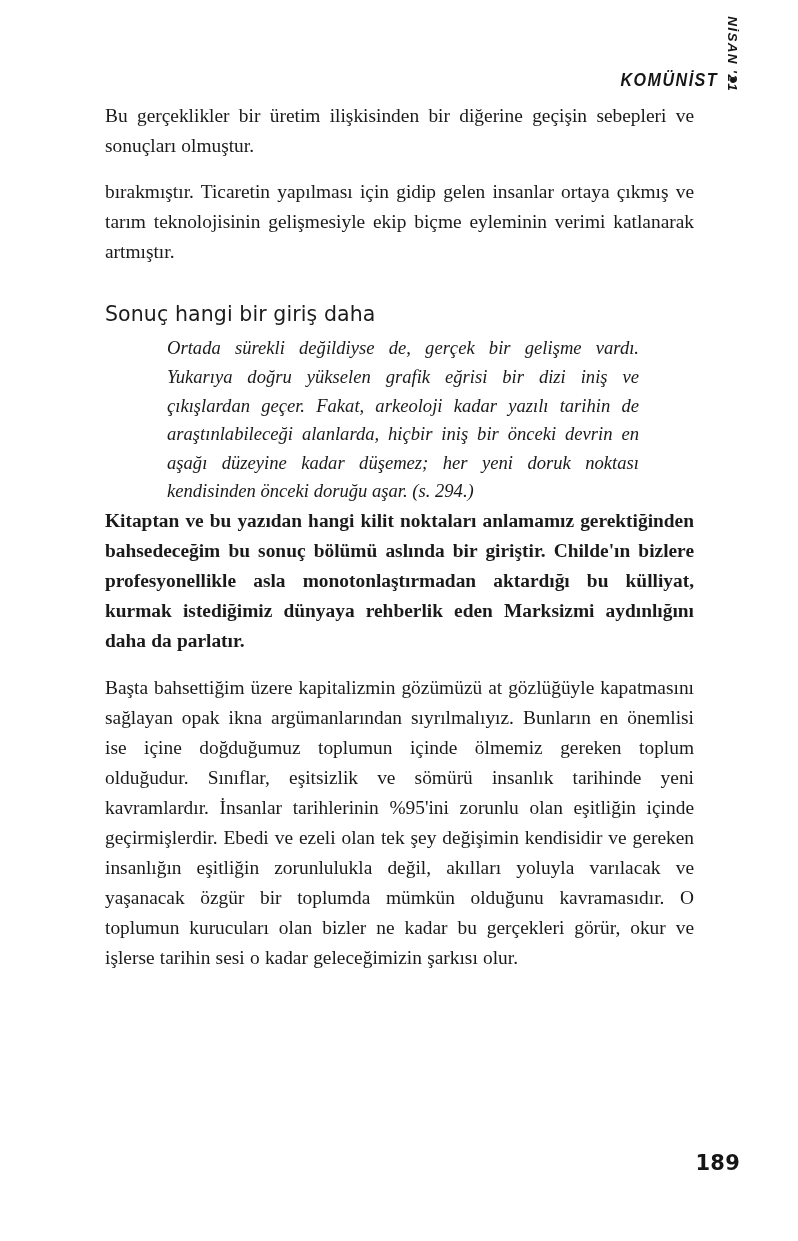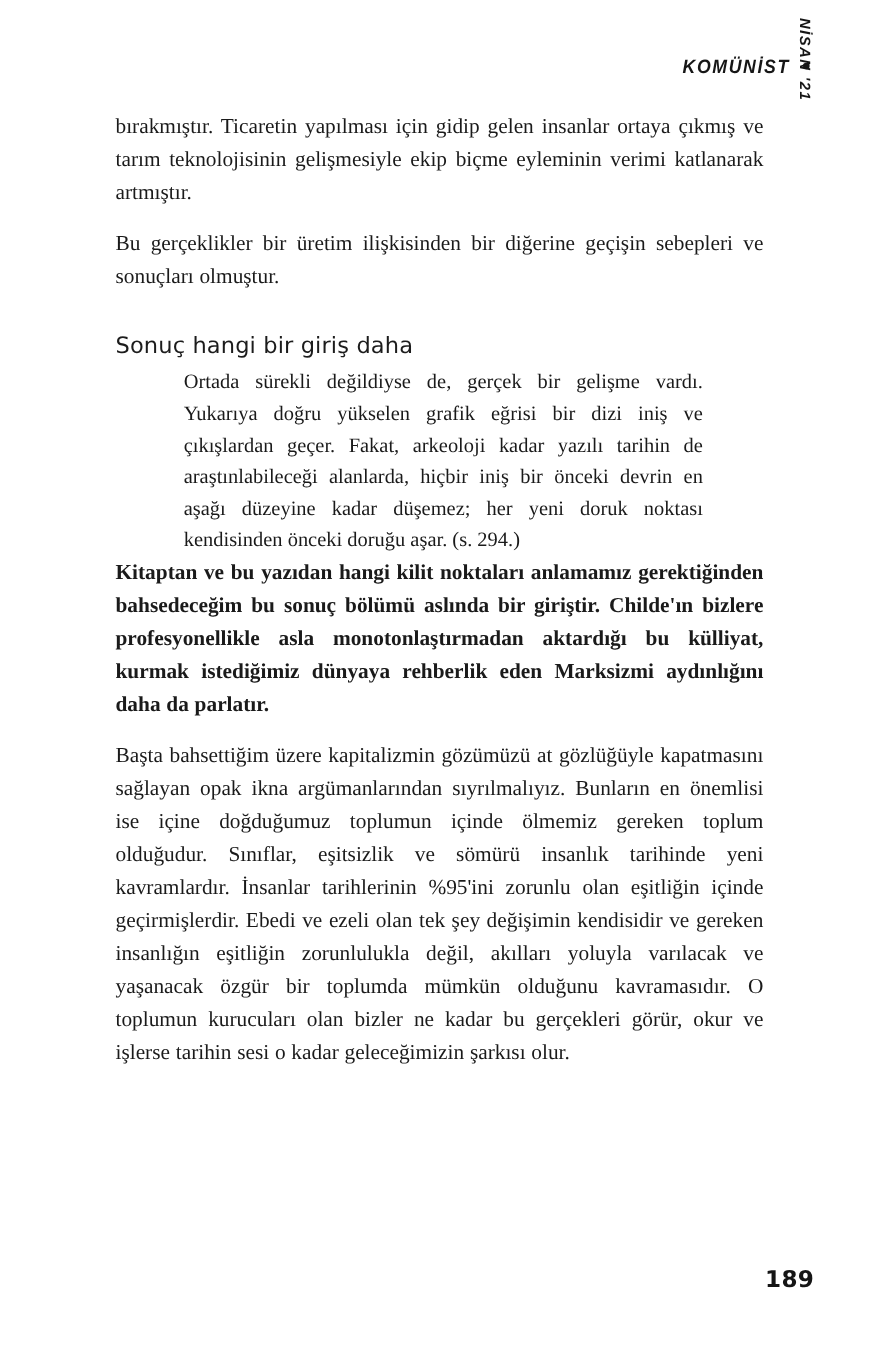--- a/index.html
+++ b/index.html
@@ -21,21 +21,21 @@
   .page {
     position: absolute;
     inset: 0;
     width: 798px;
     height: 1241px;
   }
 
   
   .running-head {
     position: absolute;
-    top: 48px;
+    top: 68px;
     right: 62px;
     display: flex;
     align-items: center;
     gap: 11px;
     height: 24px;
   }
   .masthead {
     font-family: "Liberation Sans Narrow", "Liberation Sans", "DejaVu Sans", sans-serif;
     font-weight: 700;
     font-style: italic;
@@ -110,20 +110,21 @@
   }
   blockquote.extract p {
     margin: 0;
     margin-left: 62px;
     margin-right: 55px;
     font-size: 18.6px;
     line-height: 28.6px;
     text-align: justify;
     text-justify: inter-word;
     hyphens: manual;
+    font-style: italic;
   }
 
   .gap-after-extract { margin-top: 22px; font-weight: bold; }
 
   
   .folio {
     position: absolute;
     right: 58px;
     bottom: 66px;
     font-family: "DejaVu Sans", "Liberation Sans", sans-serif;
@@ -140,23 +141,23 @@
 
   <div class="running-head">
     <span class="masthead">KOMÜNİST</span>
     <span class="head-bullet"></span>
   </div>
 
   <div class="issue-date">NİSAN '21</div>
 
   <div class="column">
 
+    <p class="body-par">Bu gerçeklikler bir üretim ilişkisinden bir diğerine geçişin sebepleri ve sonuçları olmuştur.</p>
+
     <p class="body-par">bırakmıştır. Ticaretin yapılması için gidip gelen insanlar ortaya çıkmış ve tarım teknolojisinin gelişmesiyle ekip biçme eyleminin verimi katlanarak artmıştır.</p>
-
-    <p class="body-par">Bu gerçeklikler bir üretim ilişkisinden bir diğerine geçişin sebepleri ve sonuçları olmuştur.</p>
 
     <h2 class="section-title">Sonuç hangi bir giriş daha</h2>
 
     <blockquote class="extract">
       <p>Ortada sürekli değildiyse de, gerçek bir gelişme vardı. Yukarıya doğru yükselen grafik eğrisi bir dizi iniş ve çıkışlardan geçer. Fakat, arkeoloji kadar yazılı tarihin de araştınlabileceği alanlarda, hiçbir iniş bir önceki devrin en aşağı düzeyine kadar düşemez; her yeni doruk noktası kendisinden önceki doruğu aşar. (s. 294.)</p>
     </blockquote>
 
     <p class="body-par gap-after-extract">Kitaptan ve bu yazıdan hangi kilit noktaları anlamamız gerektiğinden bahsedeceğim bu sonuç bölümü aslında bir giriştir. Childe'ın bizlere profesyonellikle asla monotonlaştırmadan aktardığı bu külliyat, kurmak istediğimiz dünyaya rehberlik eden Marksizmi aydınlığını daha da parlatır.</p>
 
     <p class="body-par">Başta bahsettiğim üzere kapitalizmin gözümüzü at gözlüğüyle kapatmasını sağlayan opak ikna argümanlarından sıyrılmalıyız. Bunların en önemlisi ise içine doğduğumuz toplumun içinde ölmemiz gereken toplum olduğudur. Sınıflar, eşitsizlik ve sömürü insanlık tarihinde yeni kavramlardır. İnsanlar tarihlerinin %95'ini zorunlu olan eşitliğin içinde geçirmişlerdir. Ebedi ve ezeli olan tek şey değişimin kendisidir ve gereken insanlığın eşitliğin zorunlulukla değil, akılları yoluyla varılacak ve yaşanacak özgür bir toplumda mümkün olduğunu kavramasıdır. O toplumun kurucuları olan bizler ne kadar bu gerçekleri görür, okur ve işlerse tarihin sesi o kadar geleceğimizin şarkısı olur.</p>

